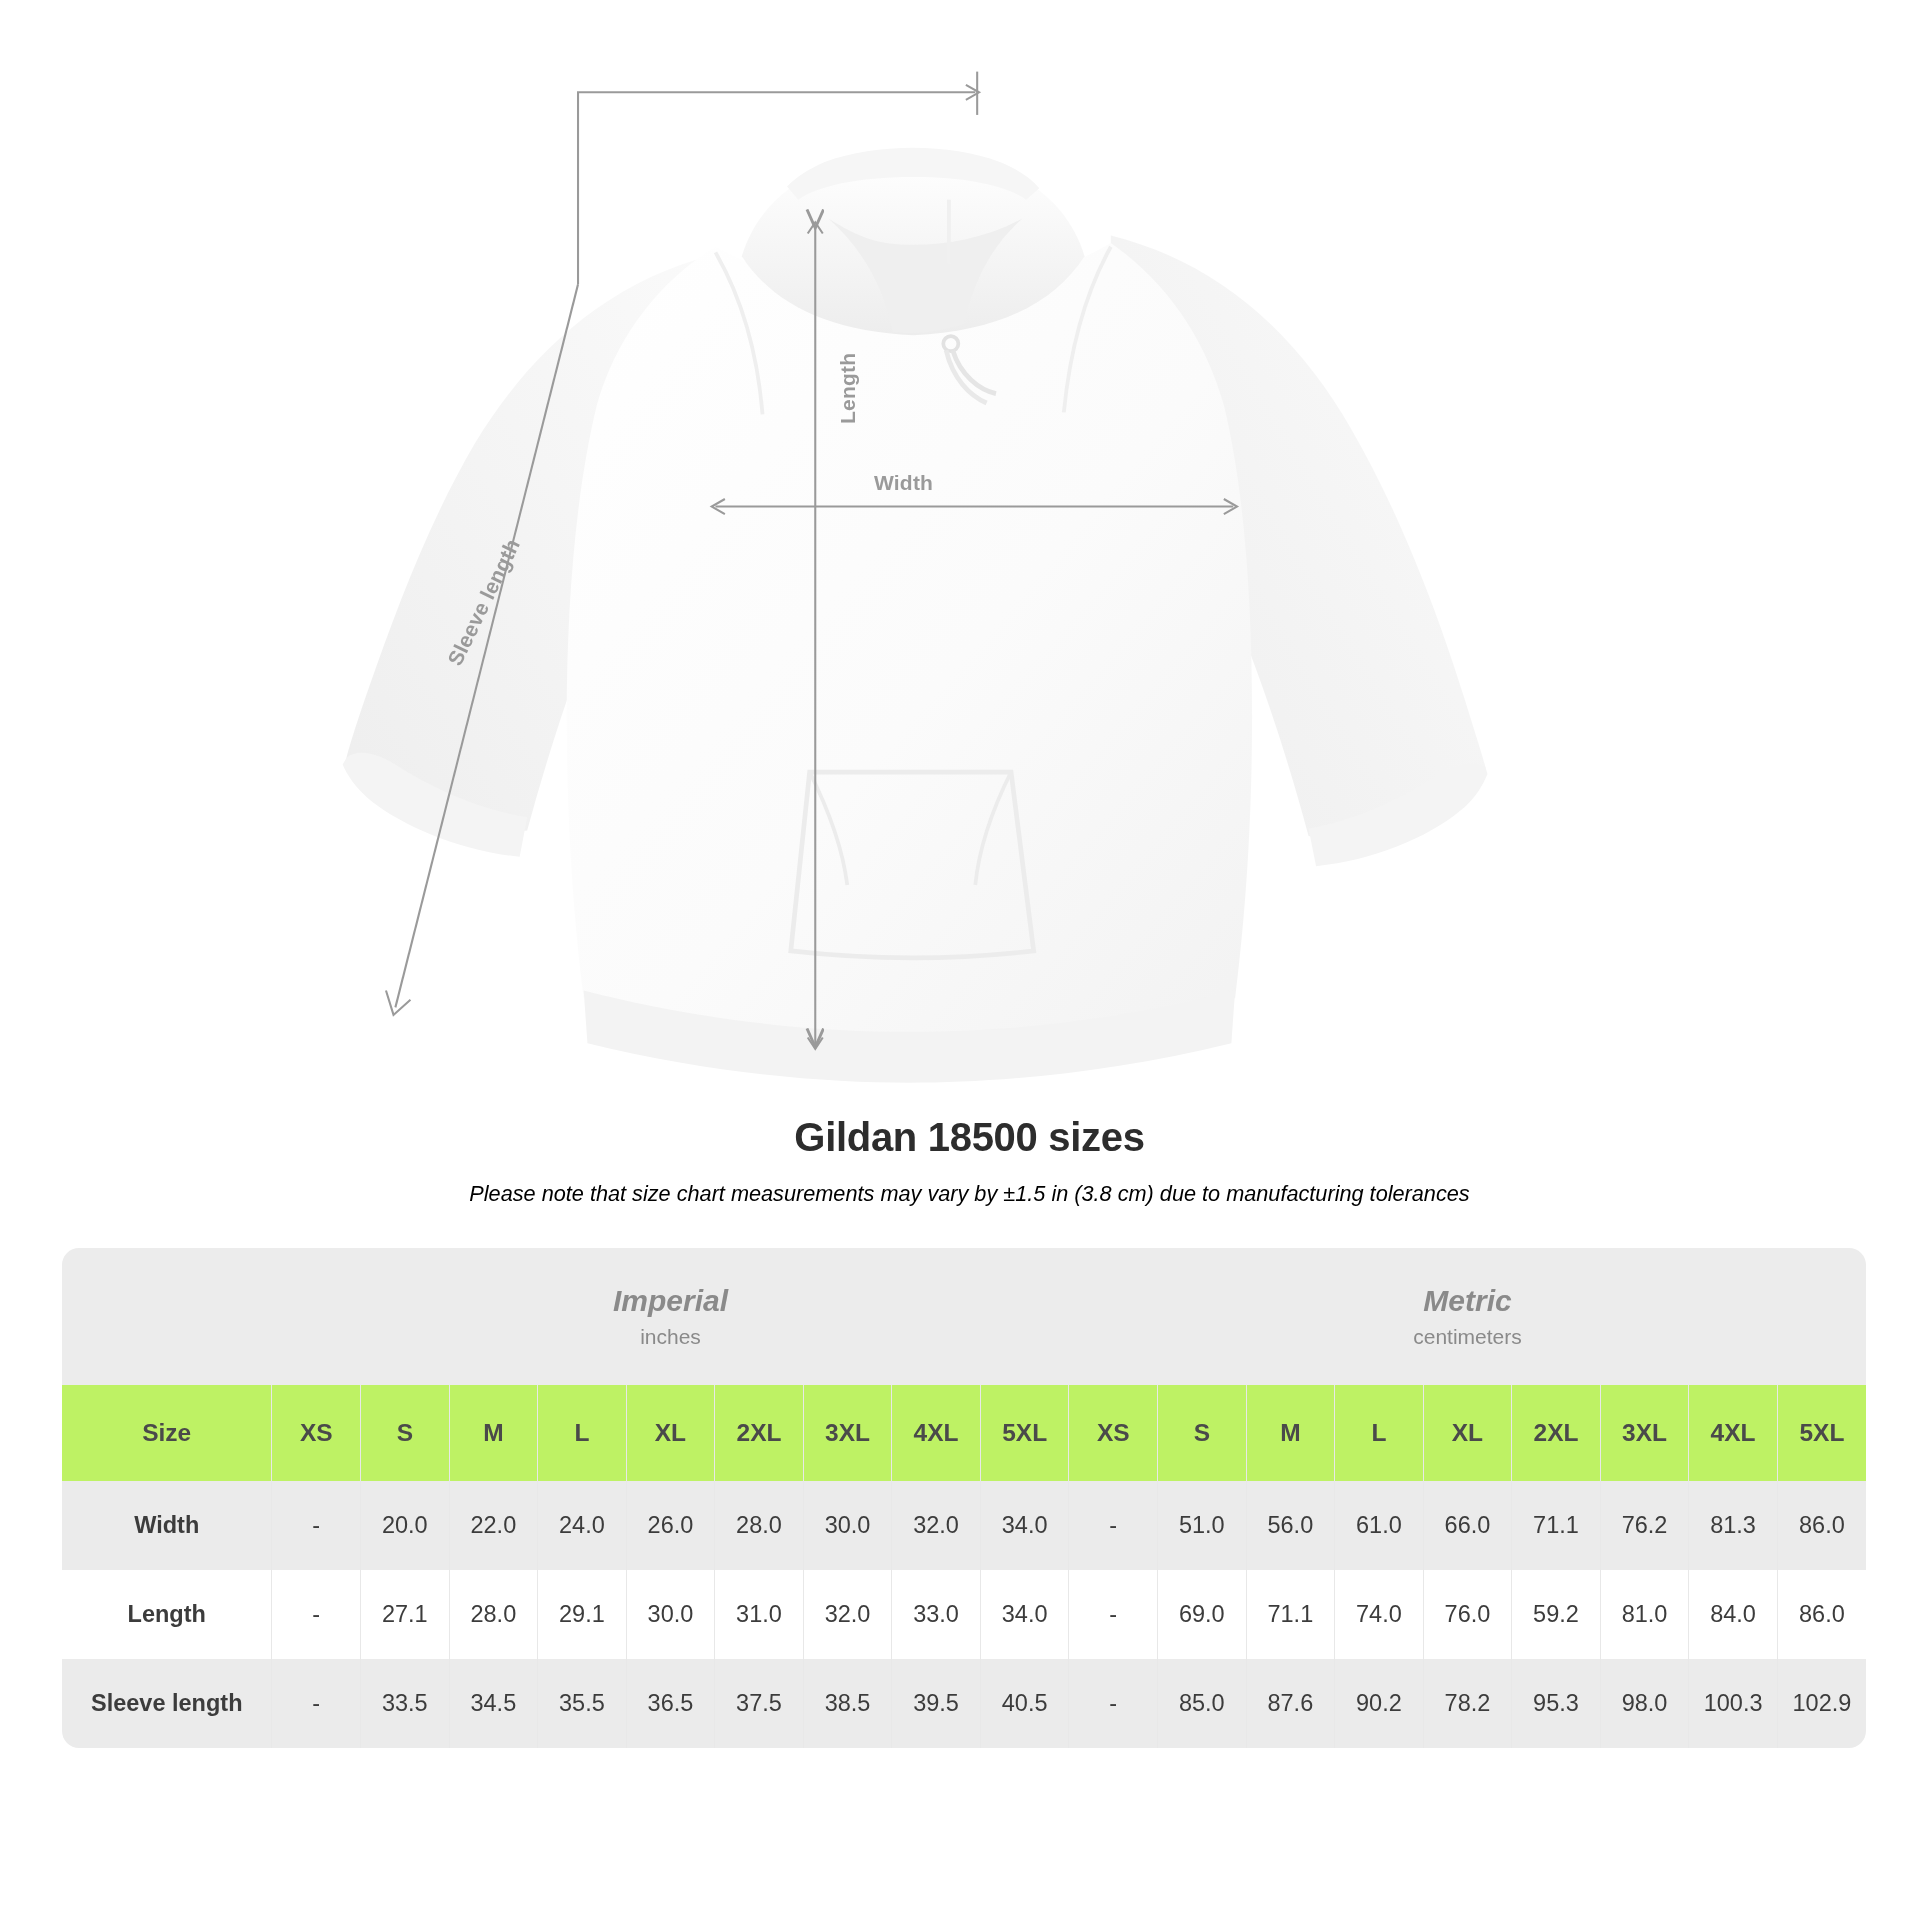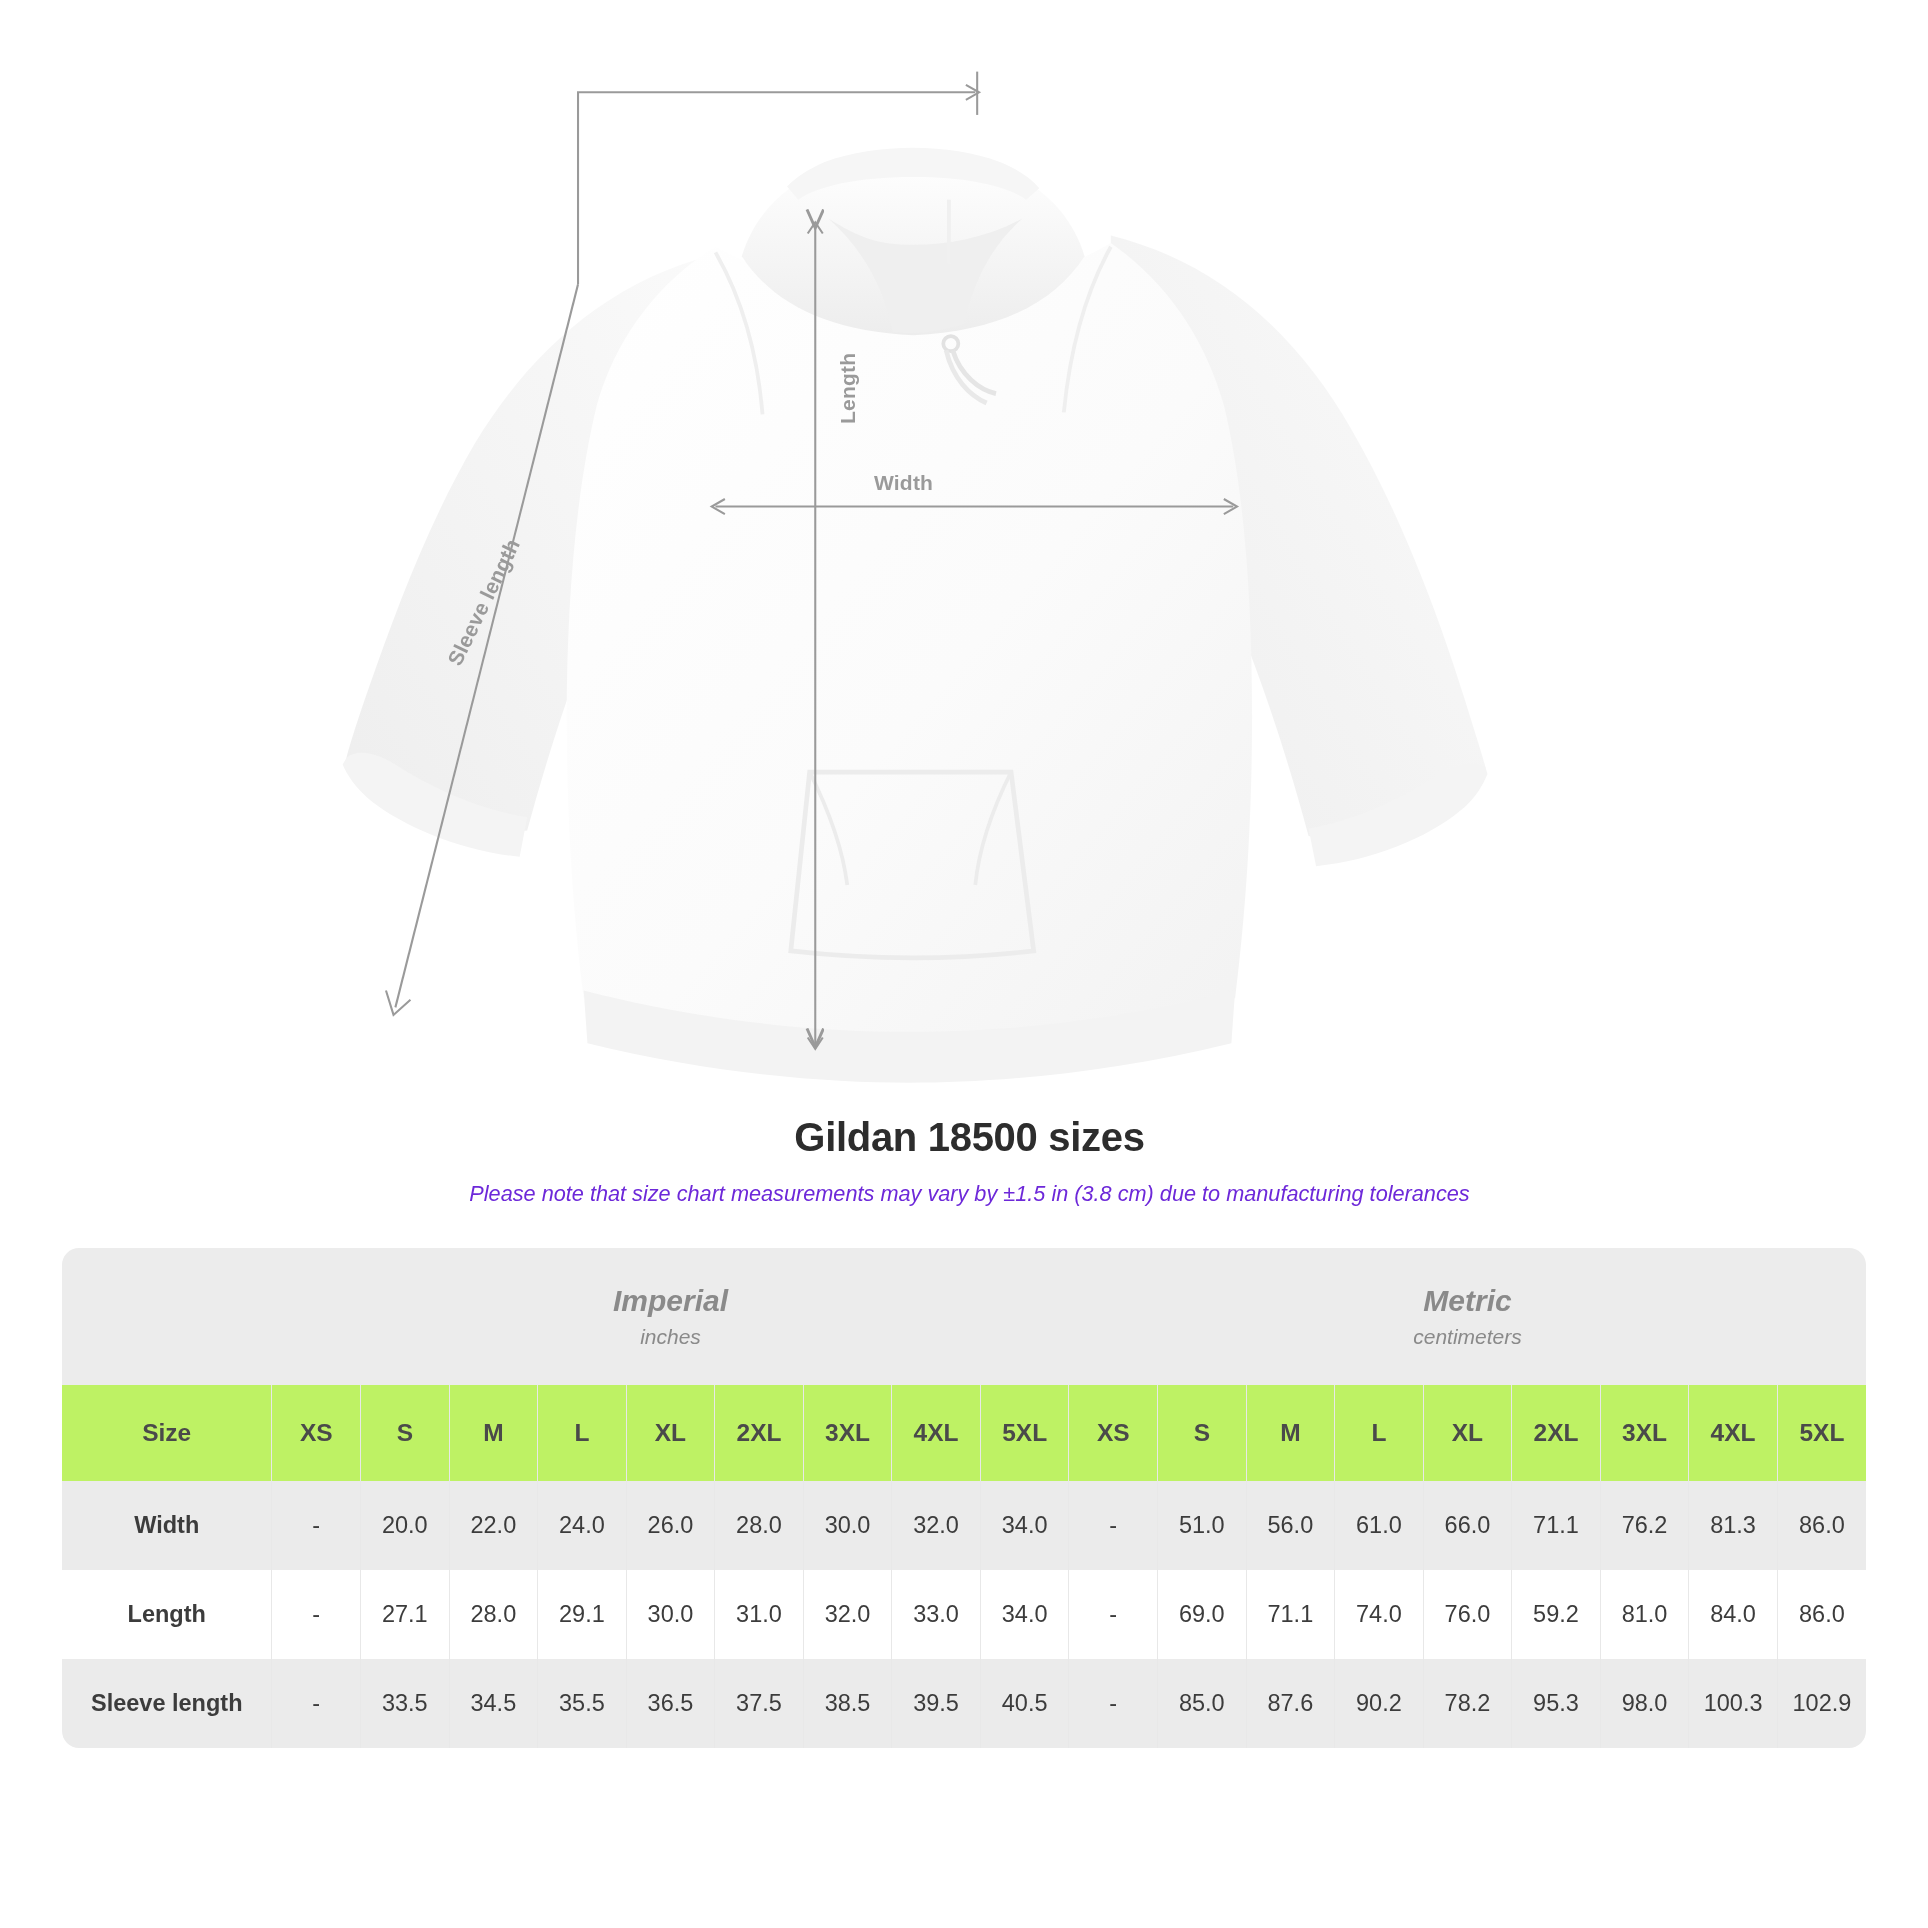--- a/index.html
+++ b/index.html
@@ -56,21 +56,21 @@
   .chart-title {
     font-size: 40px;
     font-weight: bold;
     color: #2d2d2d;
     margin: 0;
     letter-spacing: -0.3px;
   }
   .chart-note {
     font-size: 21.7px;
     font-style: italic;
-    color: #6d28d9;
+    color: #000000;
     margin-top: 21px;
   }
 
   
   .table-wrap {
     margin: 41px 62px 0 62px;
     border-radius: 17px;
     overflow: hidden;
   }
   table.size-table {
@@ -87,21 +87,20 @@
     height: 137px;
   }
   .unit-head .unit-name {
     font-size: 30px;
     font-weight: bold;
     font-style: italic;
     color: #8a8a8a;
   }
   .unit-head .unit-sub {
     font-size: 21px;
-    font-style: italic;
     color: #8a8a8a;
     margin-top: 7.5px;
   }
   .size-row th {
     background: #bef264;
     height: 94px;
     font-size: 24.5px;
     font-weight: bold;
     color: #4a4a4a;
     border-right: 0.9px solid #e8e8e8;

